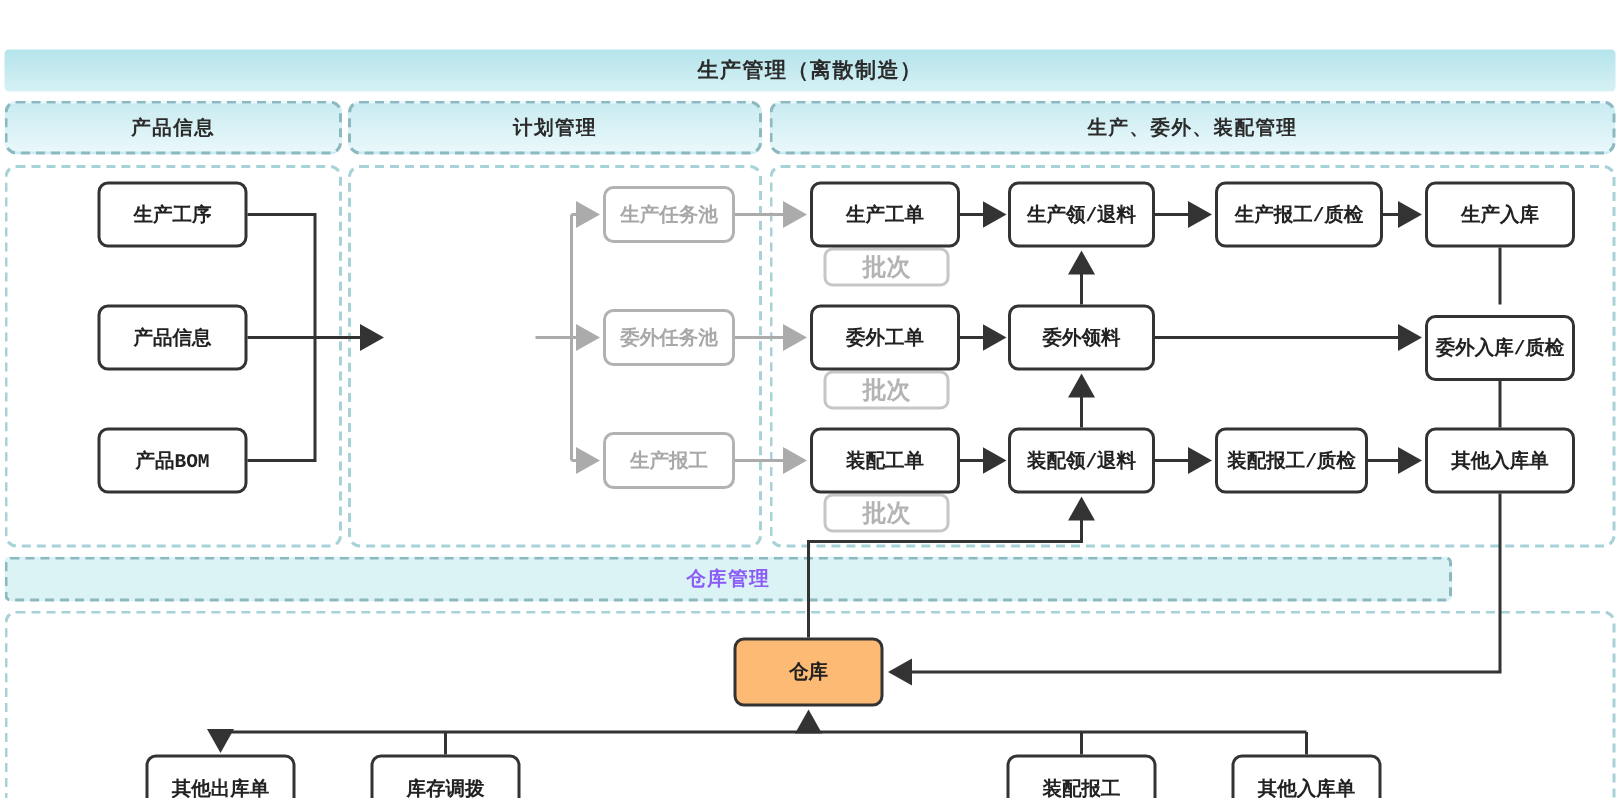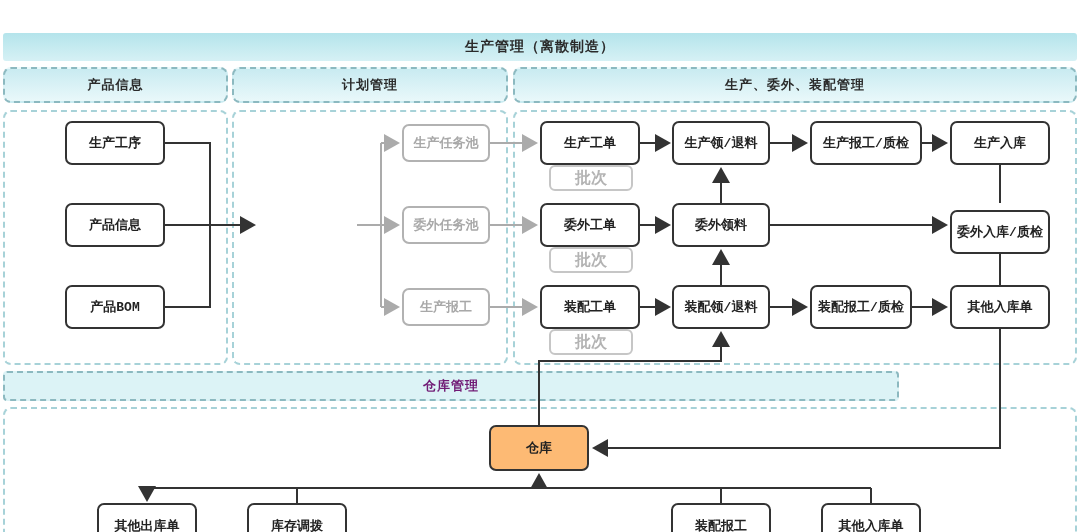--- a/index.html
+++ b/index.html
@@ -18,24 +18,24 @@
     border:2px dashed #8cb9c0;border-radius:8px;
     background:linear-gradient(180deg,#c9ebf1 0%,#e9f8fa 100%);
     display:flex;align-items:center;justify-content:center;
     font-size:13px;font-weight:bold;color:#2b2b2b;letter-spacing:1px;
   }
   .section-body{
     position:absolute;top:85px;height:255px;box-sizing:border-box;
     border:2px dashed #a7d2d8;border-radius:8px;background:#fff;
   }
   .banner-wh{
-    position:absolute;left:3px;top:346px;width:896px;height:30px;box-sizing:border-box;
+    position:absolute;left:3px;top:346px;width:965px;height:30px;box-sizing:border-box;
     border:2px dashed #8cb9c0;border-radius:4px;background:#dcf3f6;
     display:flex;align-items:center;justify-content:center;
-    font-size:13px;font-weight:bold;color:#701a75;letter-spacing:1px;
+    font-size:13px;font-weight:bold;color:#8b5cf6;letter-spacing:1px;
   }
   .bottom-body{
     position:absolute;left:3px;top:382px;width:1074px;height:146px;box-sizing:border-box;
     border:2px dashed #a7d2d8;border-radius:8px;background:#fff;
   }
   .node{
     position:absolute;box-sizing:border-box;z-index:3;
     border:2px solid #333;border-radius:7px;background:#fff;
     display:flex;align-items:center;justify-content:center;
     font-size:13px;font-weight:600;color:#222;white-space:nowrap;

